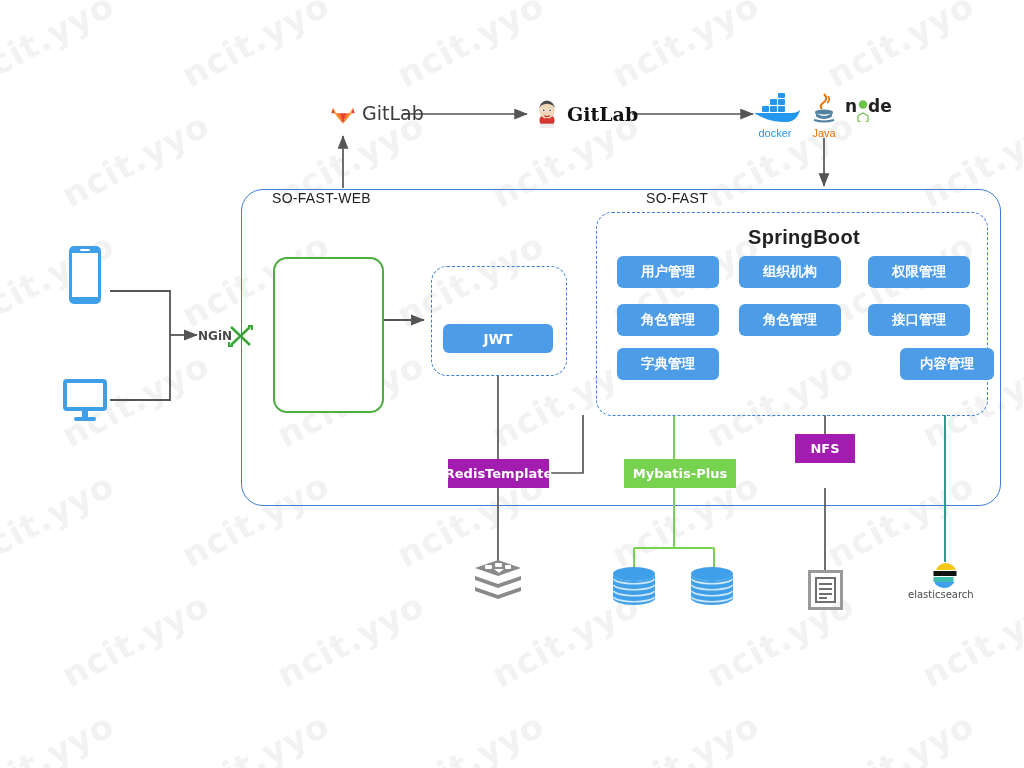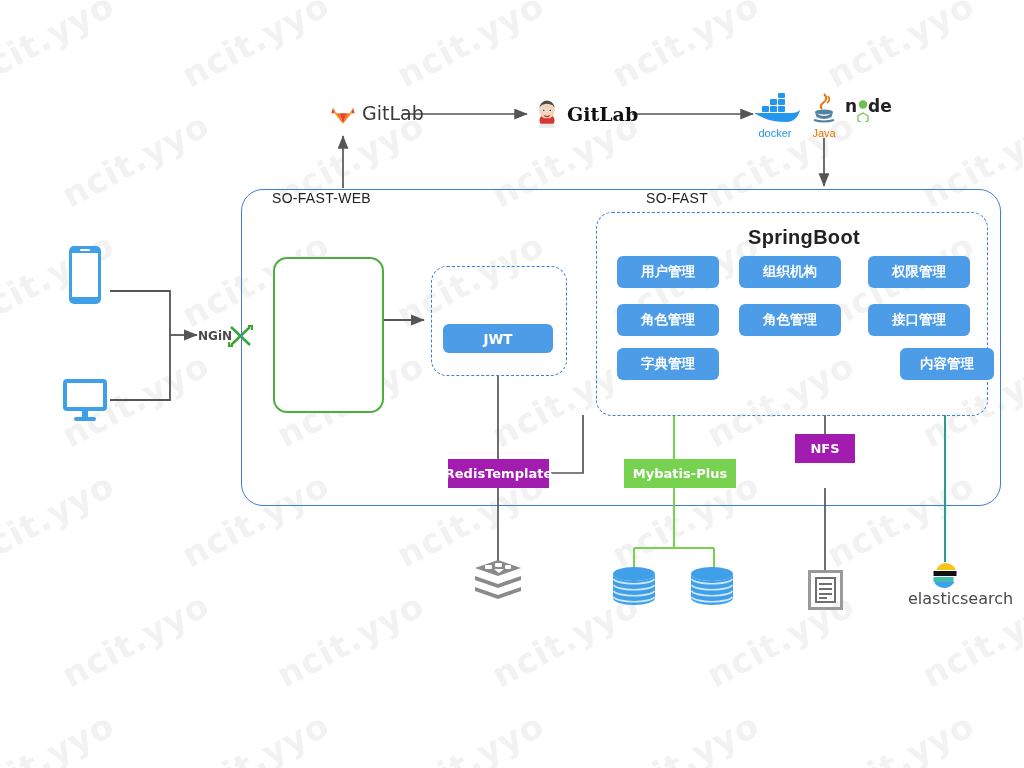--- a/index.html
+++ b/index.html
@@ -54,21 +54,21 @@
     font-family:"DejaVu Sans",sans-serif;
   }
   .tile.dark{background:#a21caf;}
   .tile.green{background:#77d24f;}
 
   
   .logo-wrap{position:absolute;z-index:4;display:flex;align-items:center;}
   .gitlab-text{font-size:19px;color:#3b3b3b;font-family:"DejaVu Sans",sans-serif;}
   .jenkins-text{font-size:19px;color:#111;font-weight:bold;font-family:"DejaVu Serif",serif;}
   .small-cap{font-size:11px;text-align:center;}
-  .es-text{position:absolute;font-size:16px;color:#4a4a4a;z-index:4;font-family:"DejaVu Sans",sans-serif;}
+  .es-text{position:absolute;font-size:10px;color:#4a4a4a;z-index:4;font-family:"DejaVu Sans",sans-serif;}
 </style>
 </head>
 <body>
 
 <div id="stage">
 
   <div class="wm-layer" id="wm-layer">
       <div class="wm" style="color: rgb(242, 242, 242); left: -40px; top: 20px;">ncit.yyo</div>
       <div class="wm" style="color: rgb(242, 242, 242); left: 175px; top: 20px;">ncit.yyo</div>
       <div class="wm" style="color: rgb(242, 242, 242); left: 390px; top: 20px;">ncit.yyo</div>

